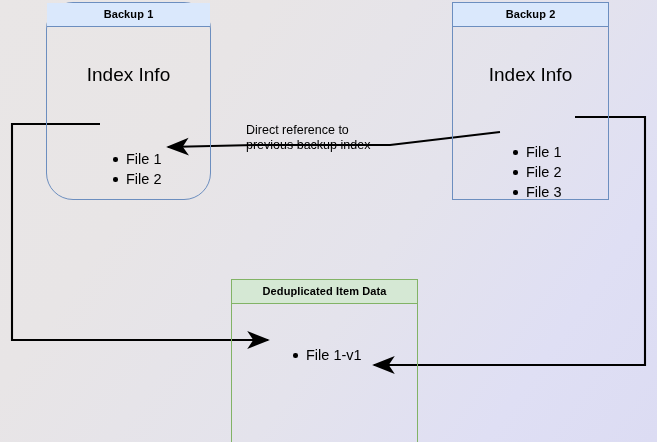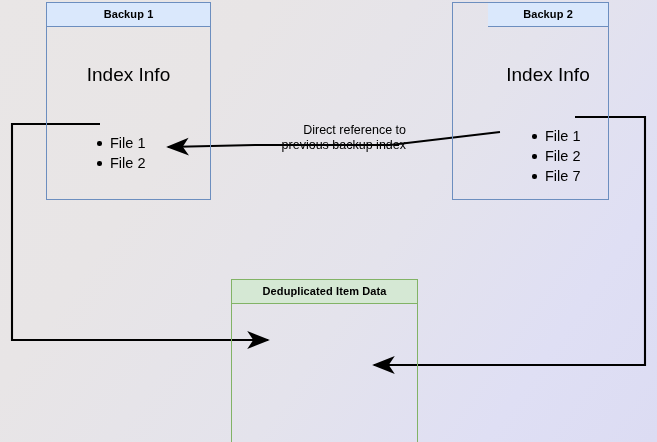--- a/index.html
+++ b/index.html
@@ -60,21 +60,21 @@
   }
   .index-title {
     position: absolute;
     width: 100%;
     text-align: center;
     font-size: 19px;
     color: #000;
   }
   ul.filelist {
     list-style: none;
-    margin: 0;
+    margin: 16px;
     padding: 0;
     position: absolute;
   }
   ul.filelist li {
     font-size: 14.5px;
     color: #000;
     line-height: 20px;
     white-space: nowrap;
     position: relative;
     padding-left: 15px;
@@ -87,21 +87,21 @@
     width: 4.5px;
     height: 4.5px;
     background: #000;
     border-radius: 50%;
   }
   .edge-label {
     position: absolute;
     font-size: 12.5px;
     line-height: 15px;
     color: #000;
-    text-align: right;
+    text-align: left;
     white-space: nowrap;
   }
 </style>
 </head>
 <body>
 
 <div id="canvas">
 
   <svg id="edges" viewBox="0 0 657 442" width="657" height="442" xmlns="http://www.w3.org/2000/svg">
     <defs>
@@ -110,47 +110,48 @@
       </marker>
     </defs>
 
     <path d="M 100 124 L 12 124 L 12 340 L 268 340" fill="none" stroke="#000000" stroke-width="2.1" stroke-linejoin="miter" stroke-linecap="butt" marker-end="url(#arrowEnd)"></path>
 
     <path d="M 575 117 L 645 117 L 645 365 L 374 365" fill="none" stroke="#000000" stroke-width="2.1" stroke-linejoin="miter" stroke-linecap="butt" marker-end="url(#arrowEnd)"></path>
 
     <path d="M 500 132 L 390 145 L 255 145 L 168 147" fill="none" stroke="#000000" stroke-width="2.1" stroke-linecap="butt" marker-end="url(#arrowEnd)"></path>
   </svg>
 
-  <div class="node blue-node" style="left:46px; top:2px; width:165px; height:198px;">
+  <div class="node blue-node" style="left:46px; top:2px; width:165px; height:198px;border-radius:27px;">
     <div class="node-header">Backup 1</div>
     <div class="node-body" style="height:172px;">
       <div class="index-title" style="top:37px;">Index Info</div>
       <ul class="filelist" style="left:48px; top:106px;">
         <li>File 1</li>
         <li>File 2</li>
       </ul>
     </div>
   </div>
 
-  <div class="node blue-node" style="left:452px; top:2px; width:157px; height:198px;padding-left:35px;">
+  <div class="node blue-node" style="left:452px; top:2px; width:157px; height:198px;">
     <div class="node-header">Backup 2</div>
     <div class="node-body" style="height:172px;">
       <div class="index-title" style="top:37px;">Index Info</div>
       <ul class="filelist" style="left:42px; top:99px;">
         <li>File 1</li>
         <li>File 2</li>
-        <li>File 7</li>
+        <li>File 3</li>
       </ul>
     </div>
   </div>
 
   <div class="node green-node" style="left:231px; top:279px; width:187px; height:181px;">
     <div class="node-header">Deduplicated Item Data</div>
     <div class="node-body" style="height:134px;">
       <ul class="filelist" style="left:43px; top:25px;">
+        <li>File 1-v1</li>
       </ul>
     </div>
   </div>
 
   <div class="edge-label" style="left:246px; top:123px; width:160px;">
     <div>Direct reference to</div>
     <div>previous backup index</div>
   </div>
 
 </div>

